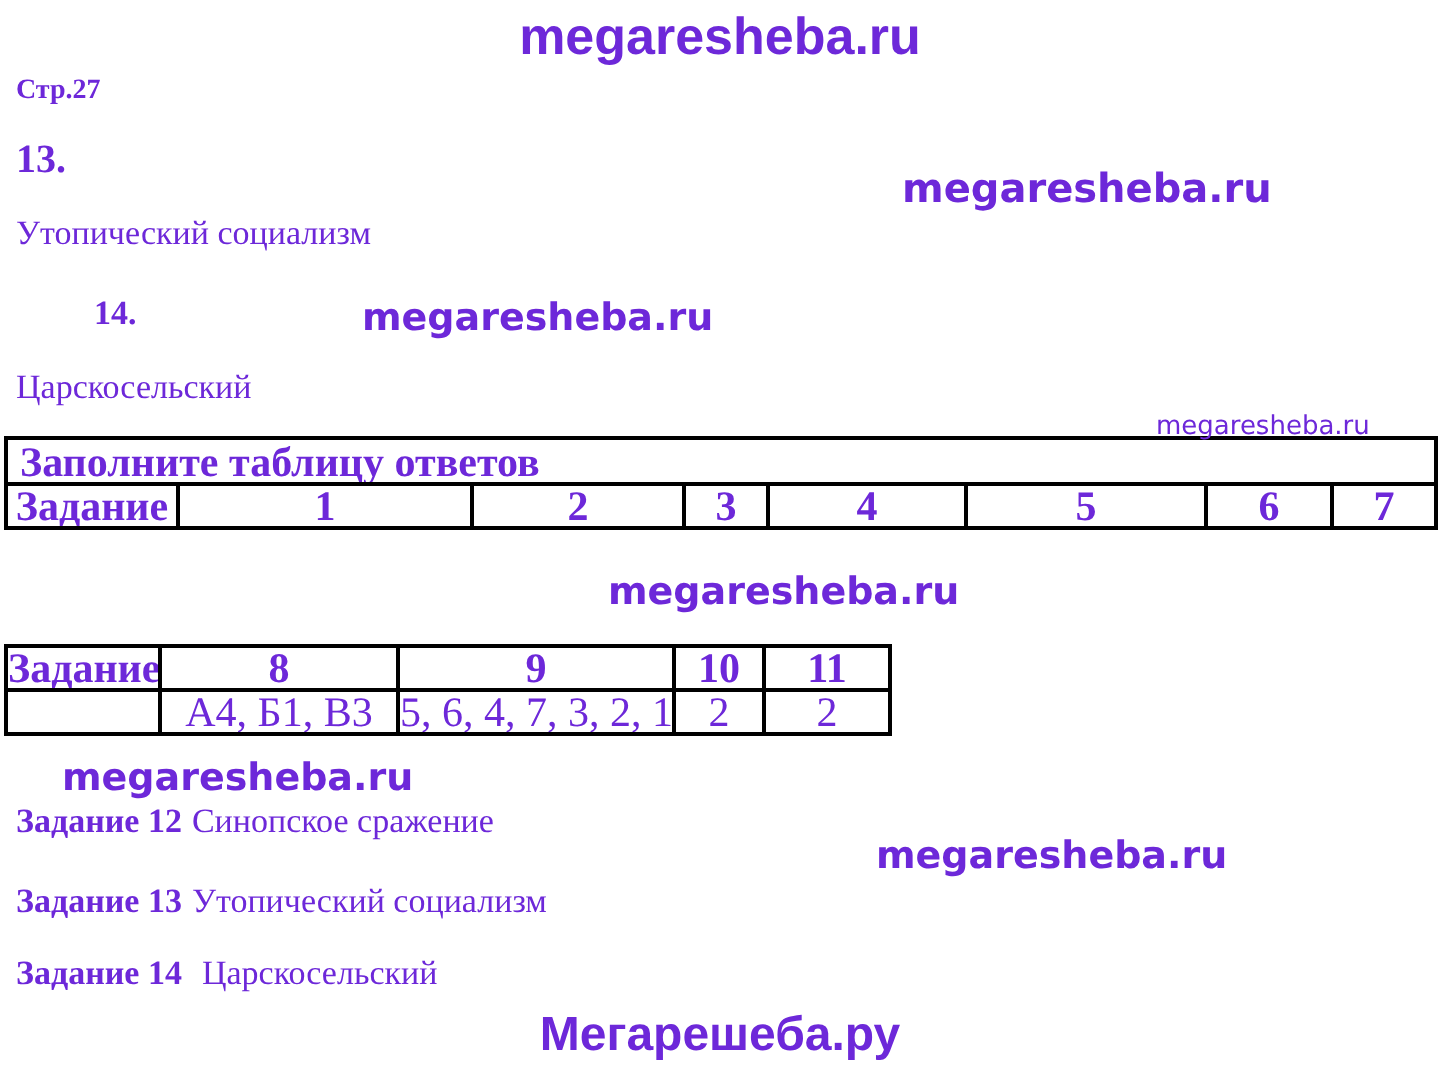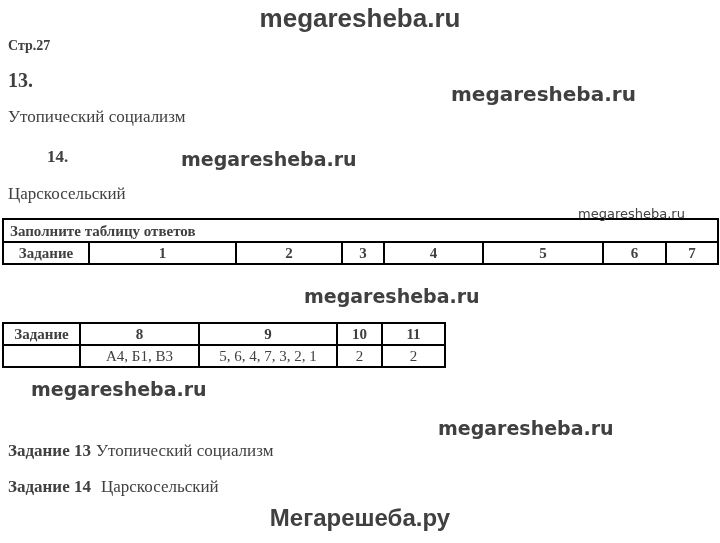--- a/index.html
+++ b/index.html
@@ -1,17 +1,17 @@
 <!DOCTYPE html>
 <html><head>
 <meta charset="utf-8">
 <style>
   html,body{margin:0;padding:0;background:#fff;}
   .page{
-    position:relative;width:720px;height:543px;background:#ffffff;color:#404040;
+    position:relative;width:720px;height:543px;background:#ffffff;color:#6d28d9;
     font-family:"Liberation Serif",serif;overflow:hidden;
   }
   
   .brand-top{
     position:absolute;top:3px;left:0;right:0;text-align:center;
     font-family:"Liberation Sans",sans-serif;font-weight:bold;font-size:26px;
   }
   .brand-bottom{
     position:absolute;top:504px;left:0;right:0;text-align:center;
     font-family:"Liberation Sans",sans-serif;font-weight:bold;font-size:24px;
@@ -32,21 +32,21 @@
   .wm-3{top:285px;left:304px;}
   .wm-4{top:378px;left:31px;}
   .wm-5{top:417px;left:438px;}
   .wm-small{
     position:absolute;top:206px;left:578px;z-index:2;
     font-family:"DejaVu Sans",sans-serif;font-size:13px;white-space:nowrap;
   }
   
   table.tbl{
     position:absolute;border-collapse:collapse;table-layout:fixed;
-    font-size:15px;text-align:center;z-index:1;
+    font-size:21px;text-align:center;z-index:1;
   }
   table.tbl td{
     border:2px solid #000;padding:0;height:19px;line-height:20px;
     overflow:hidden;white-space:nowrap;vertical-align:middle;
   }
   .tbl-1{top:218px;left:2px;width:715px;}
   .tbl-1 td.cap{font-weight:bold;text-align:left;padding-left:6px;height:21px;}
   .tbl-2{top:322px;left:2px;width:442px;}
   .tbl-2 td{height:18px;}
   td.rowlabel,td.colhead{font-weight:bold;}
@@ -129,20 +129,23 @@
       <td>А4, Б1, В3</td>
       <td>5, 6, 4, 7, 3, 2, 1</td>
       <td>2</td>
       <td>2</td>
     </tr>
   </tbody>
     </table>
 
   <div class="wm wm-4">megaresheba.ru</div>
 
+  <div class="task task-12">
+    <span class="t-label">Задание 12</span><span class="t-ans">Синопское сражение</span>
+  </div>
 
   <div class="wm wm-5">megaresheba.ru</div>
 
   <div class="task task-13">
     <span class="t-label">Задание 13</span><span class="t-ans">Утопический социализм</span>
   </div>
 
   <div class="task task-14">
     <span class="t-label">Задание 14</span><span class="t-ans">Царскосельский</span>
   </div>

